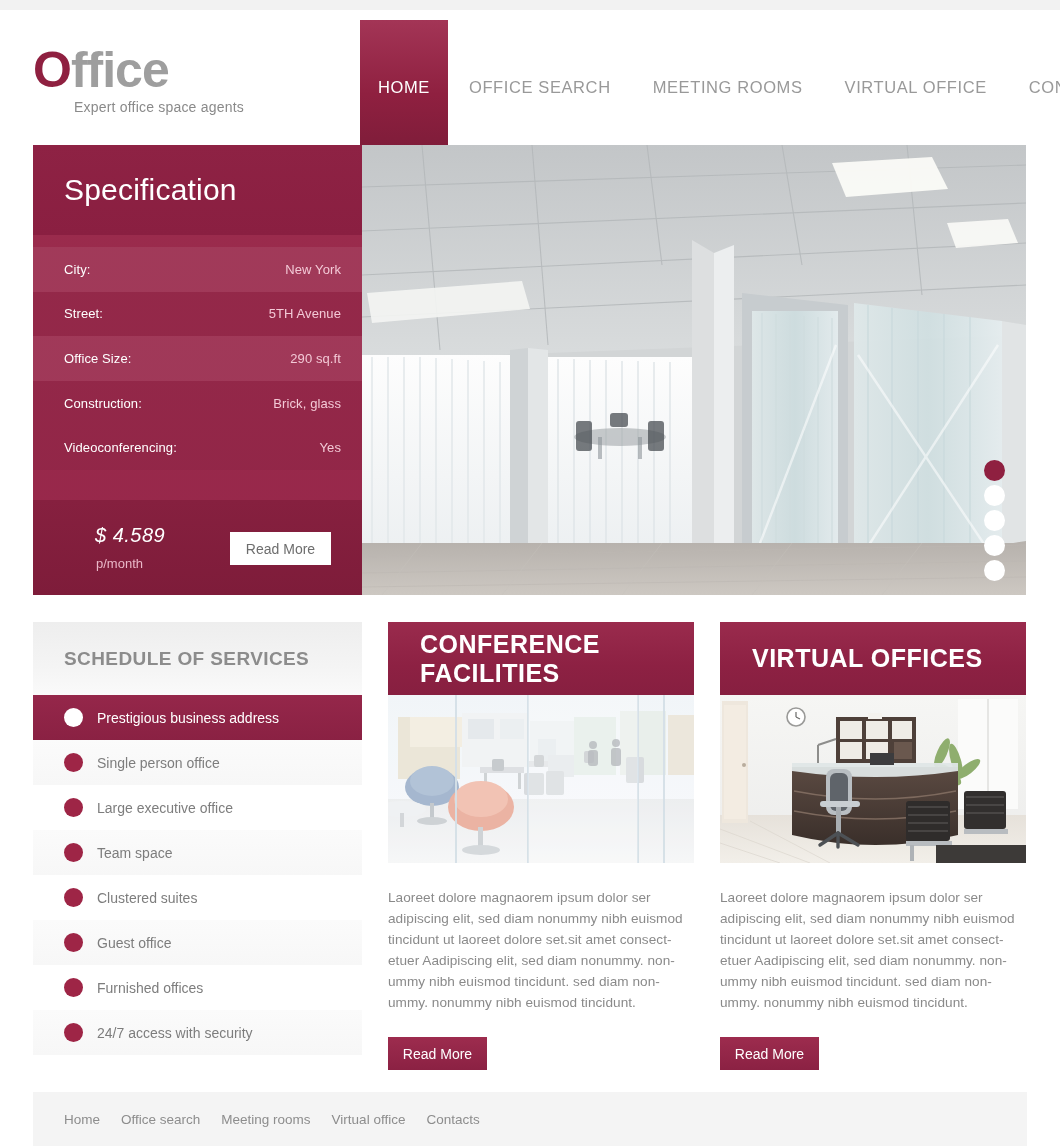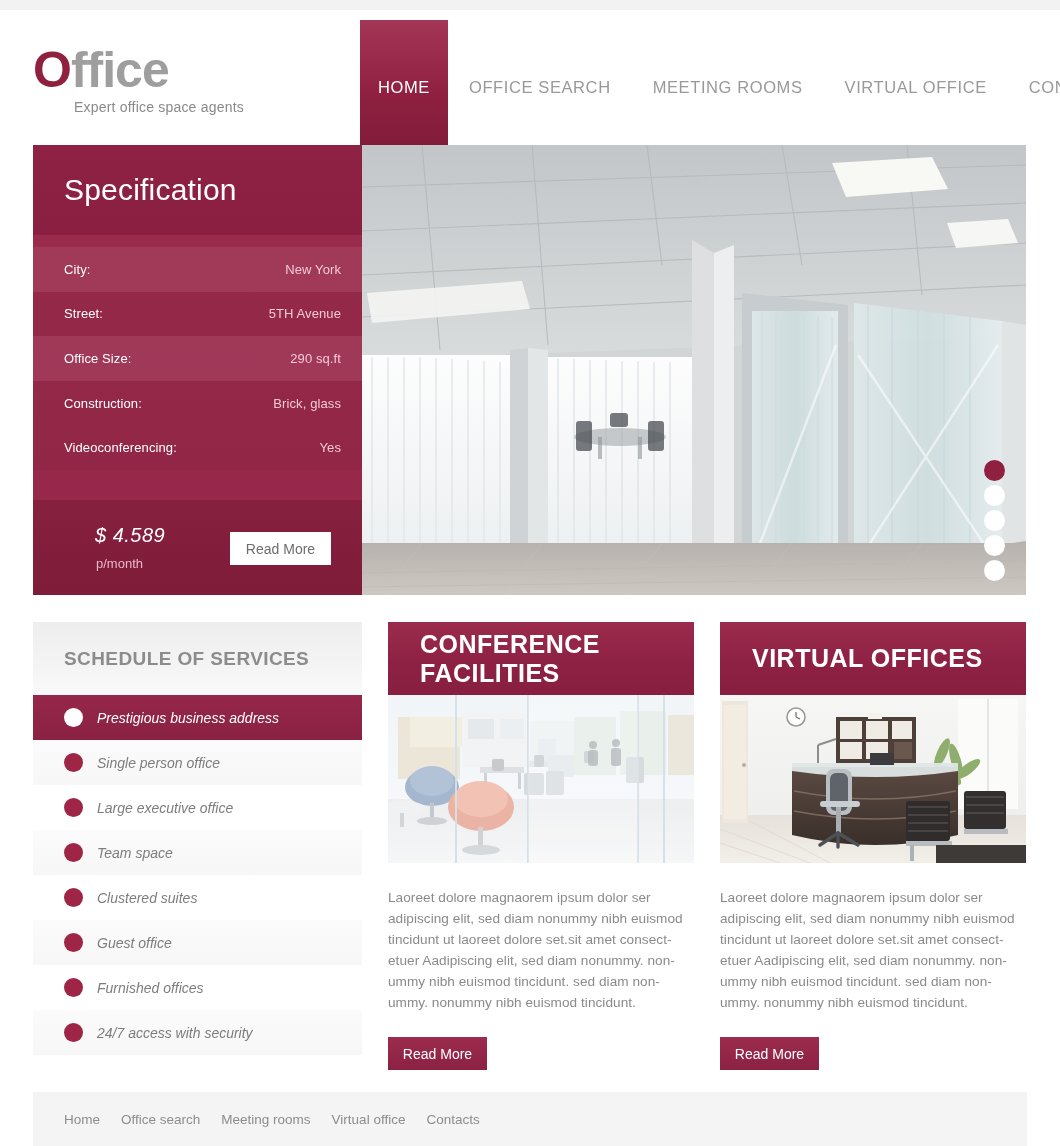--- a/index.html
+++ b/index.html
@@ -218,21 +218,21 @@
     display: flex;
     align-items: center;
   }
   .services-title {
     margin-left: 31px;
     font-size: 19px;
     font-weight: bold;
     letter-spacing: 0.4px;
     color: #8c8c8c;
   }
-  .services-list { list-style: none; font-style: italic; }
+  .services-list { list-style: none; }
   .service-item {
     position: relative;
     height: 45px;
     display: flex;
     align-items: center;
     padding-left: 31px;
     font-size: 14px;
     color: #7d7d7d;
     cursor: pointer;
   }

